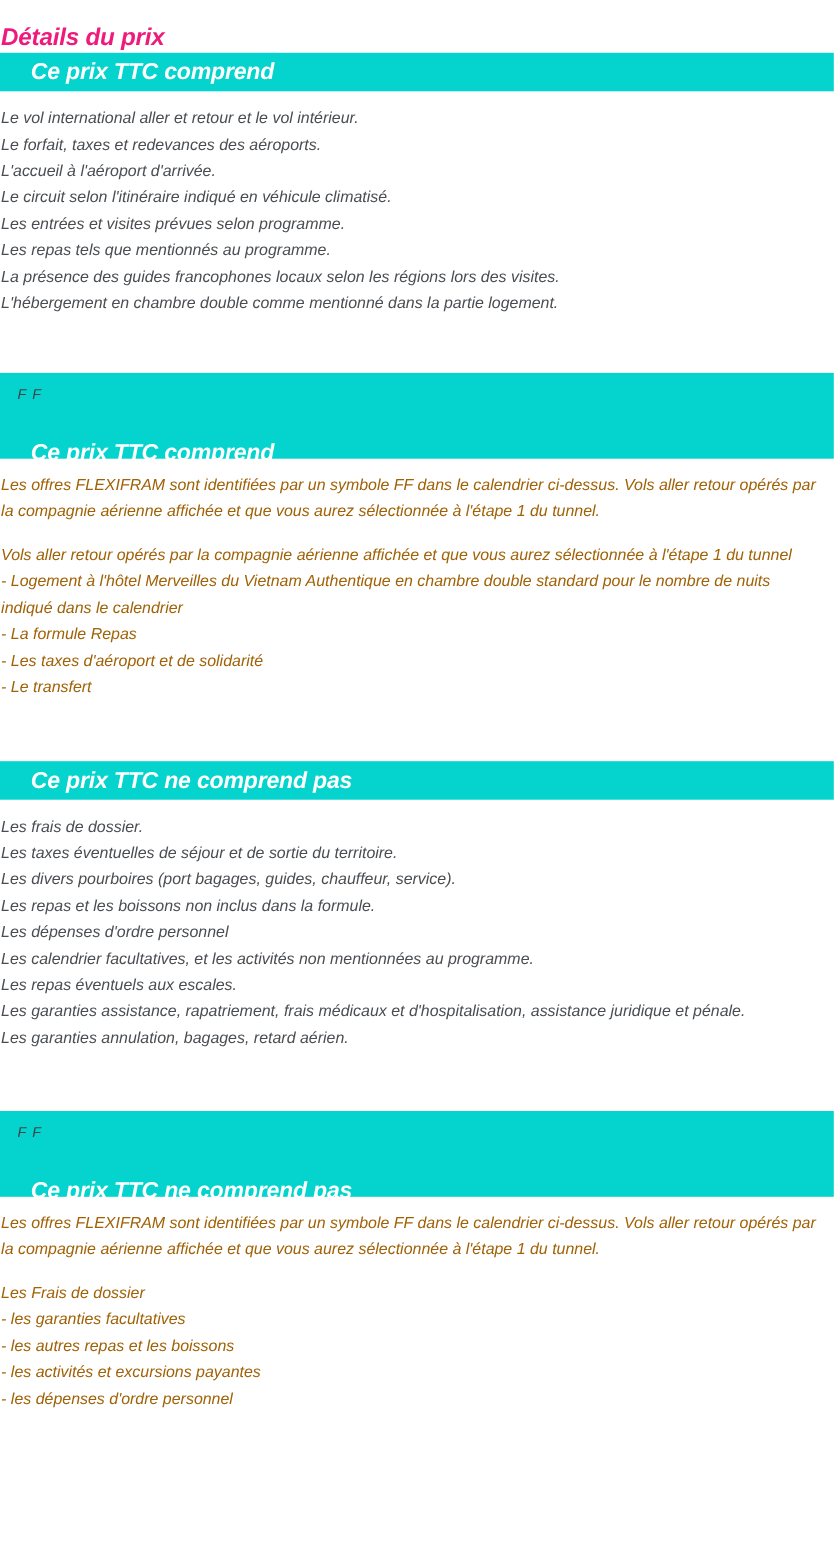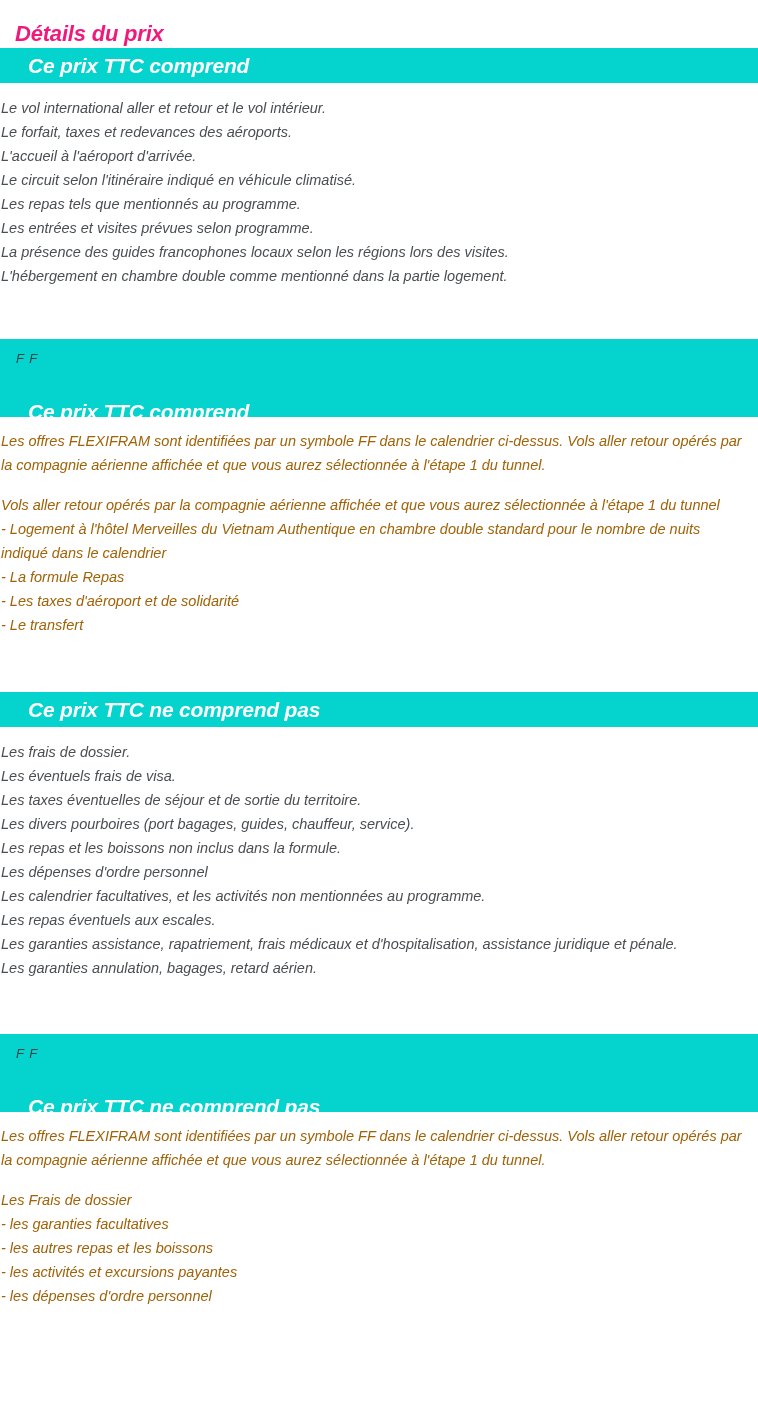--- a/index.html
+++ b/index.html
@@ -24,21 +24,21 @@
 
   
   .page-title {
     color: #ef1b7c;
     font-size: 22px;
     font-weight: bold;
     font-style: italic;
     line-height: 26px;
     letter-spacing: -0.2px;
     margin: 0;
-    padding: 21px 0 0 15px;
+    padding: 21px 0 0 1px;
     height: 48px;
   }
 
   
   .band {
     background: #04d4cd;
     width: 758px;
     color: #ffffff;
     position: relative;
   }
@@ -114,22 +114,22 @@
 
   <div class="band band--simple">
     <span class="band-heading">Ce prix TTC comprend</span>
   </div>
 
   <div class="body-block pad-top-16">
     <p class="body-line">Le vol international aller et retour et le vol intérieur.</p>
     <p class="body-line">Le forfait, taxes et redevances des aéroports.</p>
     <p class="body-line">L'accueil à l'aéroport d'arrivée.</p>
     <p class="body-line">Le circuit selon l'itinéraire indiqué en véhicule climatisé.</p>
+    <p class="body-line">Les entrées et visites prévues selon programme.</p>
     <p class="body-line">Les repas tels que mentionnés au programme.</p>
-    <p class="body-line">Les entrées et visites prévues selon programme.</p>
     <p class="body-line">La présence des guides francophones locaux selon les régions lors des visites.</p>
     <p class="body-line">L'hébergement en chambre double comme mentionné dans la partie logement.</p>
   </div>
 
   <div class="gap-after-list-1"></div>
 
   <div class="band band--ff">
     <span class="band-ff-tag">F F</span>
     <span class="band-heading">Ce prix TTC comprend</span>
   </div>
@@ -145,21 +145,20 @@
   </div>
 
   <div class="gap-after-ff-1"></div>
 
   <div class="band band--simple">
     <span class="band-heading">Ce prix TTC ne comprend pas</span>
   </div>
 
   <div class="body-block pad-top-16">
     <p class="body-line">Les frais de dossier.</p>
-    <p class="body-line">Les éventuels frais de visa.</p>
     <p class="body-line">Les taxes éventuelles de séjour et de sortie du territoire.</p>
     <p class="body-line">Les divers pourboires (port bagages, guides, chauffeur, service).</p>
     <p class="body-line">Les repas et les boissons non inclus dans la formule.</p>
     <p class="body-line">Les dépenses d'ordre personnel</p>
     <p class="body-line">Les calendrier facultatives, et les activités non mentionnées au programme.</p>
     <p class="body-line">Les repas éventuels aux escales.</p>
     <p class="body-line">Les garanties assistance, rapatriement, frais médicaux et d'hospitalisation, assistance juridique et pénale.</p>
     <p class="body-line">Les garanties annulation, bagages, retard aérien.</p>
   </div>
 

